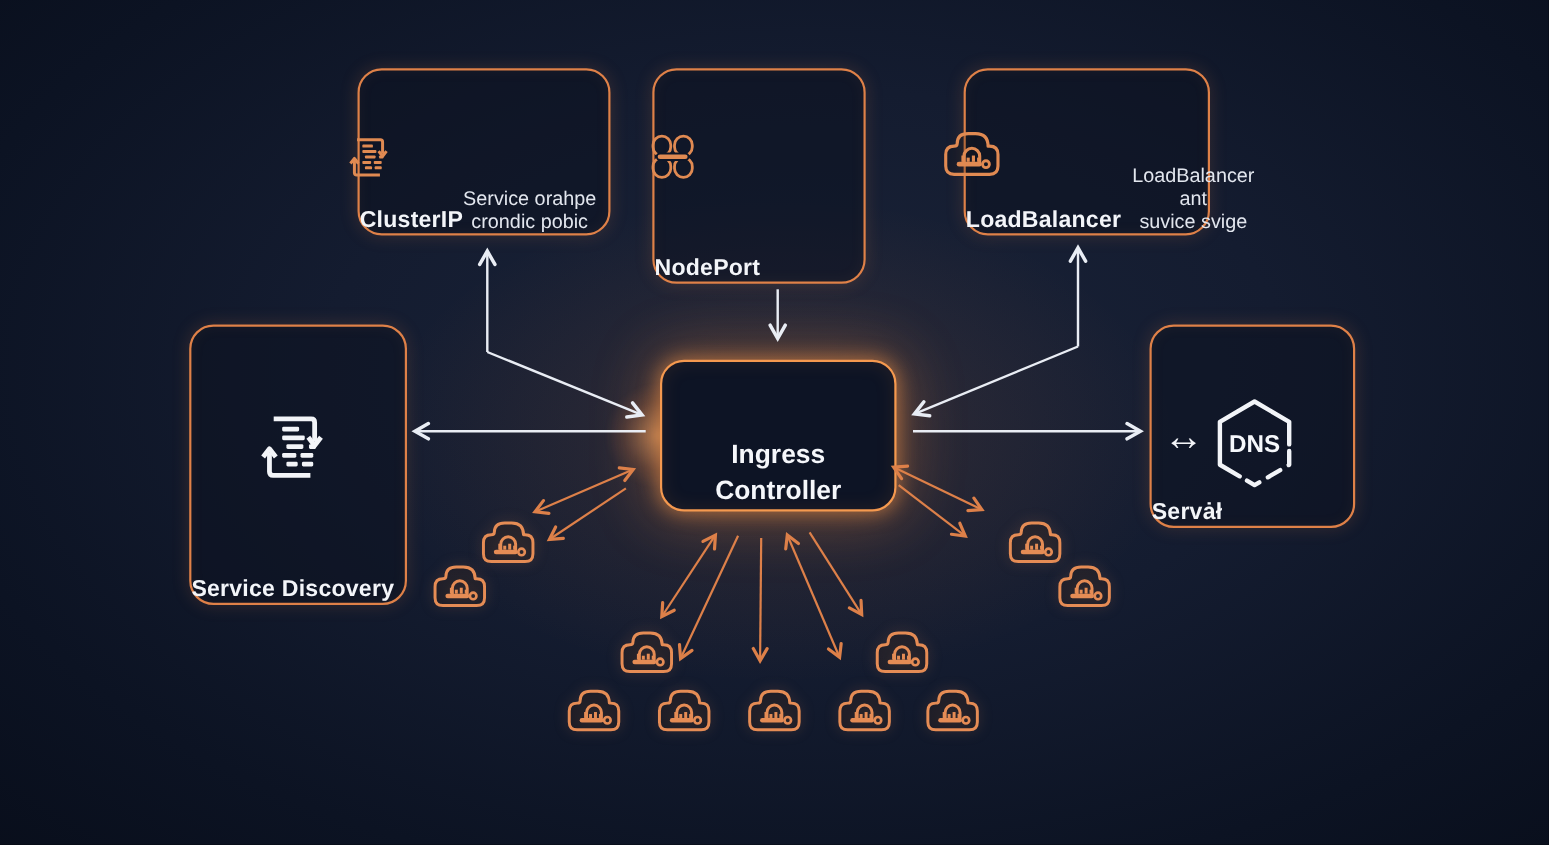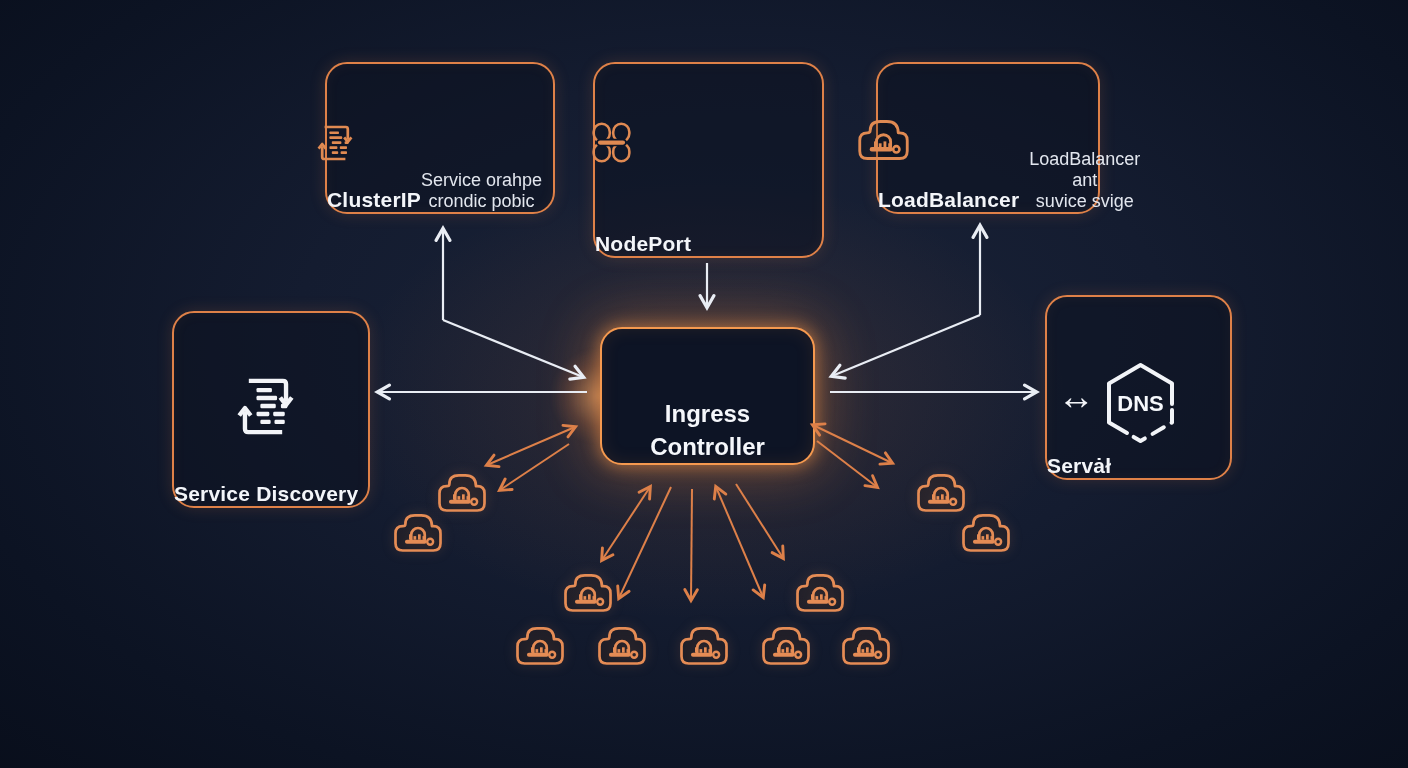--- a/index.html
+++ b/index.html
@@ -17,23 +17,23 @@
   .node {
     position:absolute; border:2px solid #df8148; border-radius:22px;
     background:rgba(12,18,33,0.55);
     box-shadow:0 0 16px rgba(223,129,72,0.18), inset 0 0 14px rgba(223,129,72,0.06);
     display:flex; flex-direction:row; align-items:flex-end;
   }
   .node-title { font-size:21px; font-weight:700; color:#f3f5f9; letter-spacing:.2px; }
   .node-sub { font-size:18px; color:#e2e6ee; line-height:1.17; text-align:center; }
 
   .box-clusterip    { left:325px; top:62px;  width:230px; height:152px; padding-top:24px; }
-  .box-nodeport     { left:593px; top:62px;  width:231px; height:196px; padding-top:24px;gap:40px; }
+  .box-nodeport     { left:593px; top:62px;  width:194px; height:196px; padding-top:24px;gap:40px; }
   .box-loadbalancer { left:876px; top:62px;  width:224px; height:152px; padding-top:24px;gap:10px; }
-  .box-servicedisc  { left:172px; top:295px; width:198px; height:197px; padding-top:22px;margin-top:16px; }
+  .box-servicedisc  { left:172px; top:295px; width:198px; height:255px; padding-top:22px; }
   .box-dns          { left:1045px; top:295px; width:187px; height:185px; padding-top:24px; }
 
   .box-ingress {
     left:600px; top:327px; width:215px; height:138px;
     border:2.5px solid #f5994f; border-radius:22px;
     background:#0d1425;
     box-shadow:0 0 52px 10px rgba(242,138,62,0.30), 0 0 16px 2px rgba(246,150,74,0.50),
                inset 0 0 18px rgba(242,138,62,0.10);
     justify-content:center;
   }

